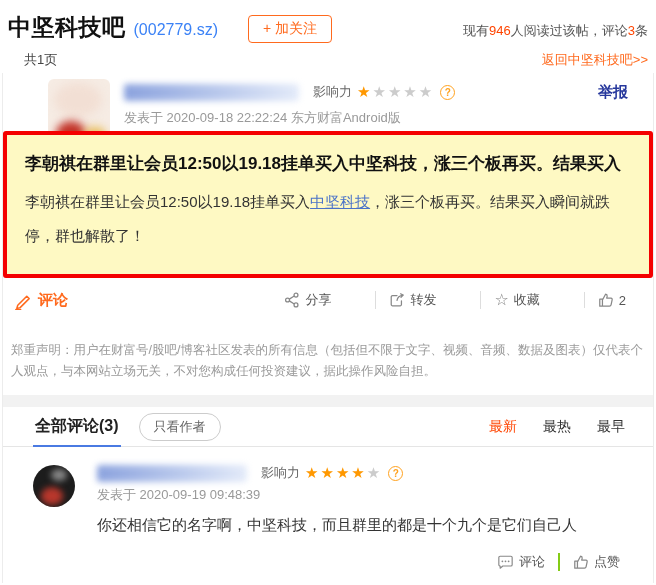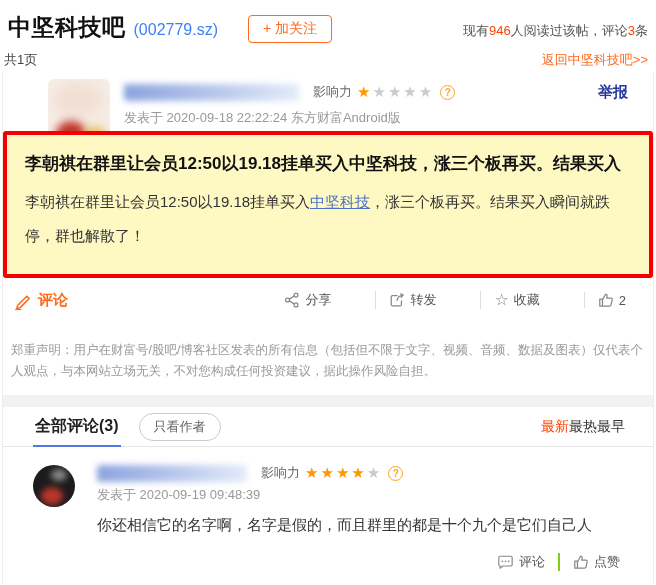--- a/index.html
+++ b/index.html
@@ -8,21 +8,21 @@
 
   
   .topbar { display:flex; align-items:center; padding:12px 8px 6px 8px; }
   .bar-title { font-size:23px; font-weight:bold; color:#111; letter-spacing:0.5px; }
   .stock-code { font-size:16px; color:#3b82f6; margin-left:8px; margin-top:4px; }
   .follow-btn { margin-left:30px; margin-top:2px; background:#fff; border:1px solid #ff6a1e;
     color:#ff6a1e; font-size:14px; border-radius:4px; padding:4px 14px; cursor:pointer; }
   .read-stats { margin-left:auto; font-size:13px; color:#555; margin-top:6px; }
   .hot-num { color:#ff4400; }
 
-  .subbar { display:flex; align-items:center; padding:2px 8px 4px 4px; }
+  .subbar { display:flex; align-items:center; padding:2px 8px 4px 24px; }
   .pages { font-size:13px; color:#444; }
   .back-link { margin-left:auto; font-size:13px; color:#ff6a1e; text-decoration:none; }
 
   
   .card { margin:0 2px; border-left:1px solid #ececec; border-right:1px solid #ececec; }
 
   
   .post-author { display:flex; padding:6px 25px 0 45px; position:relative; }
   .post-avatar { width:62px; height:62px; border-radius:6px; background:#f6ece4;
     overflow:hidden; position:relative; flex:0 0 62px; }
@@ -71,21 +71,21 @@
 
   .gray-band { height:12px; background:#f2f2f2; margin-top:12px; }
 
   
   .tabbar { display:flex; align-items:center; height:40px; padding:0 28px 0 30px;
     border-bottom:1px solid #e5e5e5; }
   .tab-all { font-size:16px; font-weight:bold; color:#222; height:40px; line-height:38px;
     border-bottom:2px solid #4a7ae2; padding:0 2px; cursor:pointer; }
   .pill-btn { margin-left:18px; background:#fff; border:1px solid #ccc; border-radius:14px;
     font-size:13px; color:#666; padding:4px 14px; cursor:pointer; }
-  .sorts { margin-left:auto; display:flex; font-size:14px; }
+  .sorts { margin-left:auto; display:flex; gap:26px; font-size:14px; }
   .sort { color:#333; cursor:pointer; }
   .sort.active { color:#ff4400; }
 
   
   .comment { position:relative; padding:16px 14px 12px 30px; }
   .c-avatar { position:absolute; left:30px; top:18px; width:42px; height:42px;
     border-radius:50%; overflow:hidden; }
   .c-avatar .b { position:absolute; filter:blur(3px); border-radius:50%; }
   .av-dark { background:#1c1c1c; }
   .av-dark .r { left:8px; bottom:2px; width:22px; height:18px; background:#b8372c; }
@@ -200,21 +200,21 @@
       <div class="b w"></div>
     </div>
     <div class="c-content">
       <div class="c-row1">
         <span class="name-blur c-name"></span>
         <span class="influence">影响力</span>
         <span class="stars"><span class="on">★★★★</span><span class="off">★</span></span>
         <span class="help-icon">?</span>
       </div>
       <div class="c-meta">发表于 2020-09-19 09:48:39</div>
-      <div class="c-text">你还相信它的名字啊，名字是假的，而且群里的都是十个九个是它们自己人</div>
+      <div class="c-text">你还相信它的名字啊，中坚科技，而且群里的都是十个九个是它们自己人</div>
       <div class="c-actions">
         <div class="c-act">
           <svg width="17" height="16" viewBox="0 0 19 18" fill="none" stroke="#888" stroke-width="1.3" stroke-linejoin="round">
             <path d="M2 4 a1.5 1.5 0 0 1 1.5 -1.5 h12 A1.5 1.5 0 0 1 17 4 v8 a1.5 1.5 0 0 1 -1.5 1.5 H6.5 L3.5 16 v-2.5 H3.5 A1.5 1.5 0 0 1 2 12 z"></path>
             <path d="M6 8.2 h0.01 M9.5 8.2 h0.01 M13 8.2 h0.01" stroke-width="2" stroke-linecap="round"></path>
           </svg>
           <span>评论</span>
         </div>
         <div class="c-act">
           <svg width="16" height="16" viewBox="0 0 18 18" fill="none" stroke="#888" stroke-width="1.4" stroke-linejoin="round">

